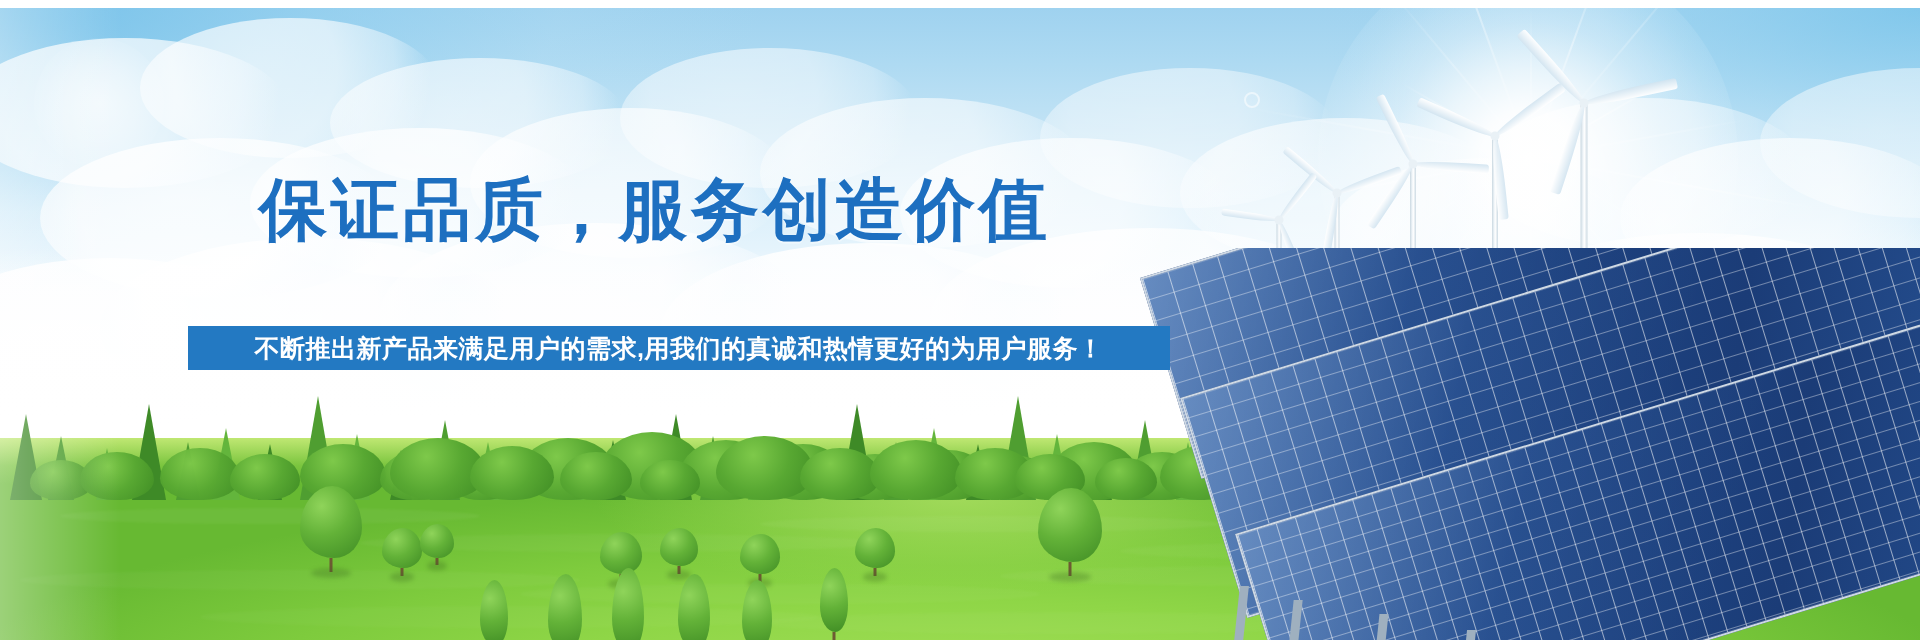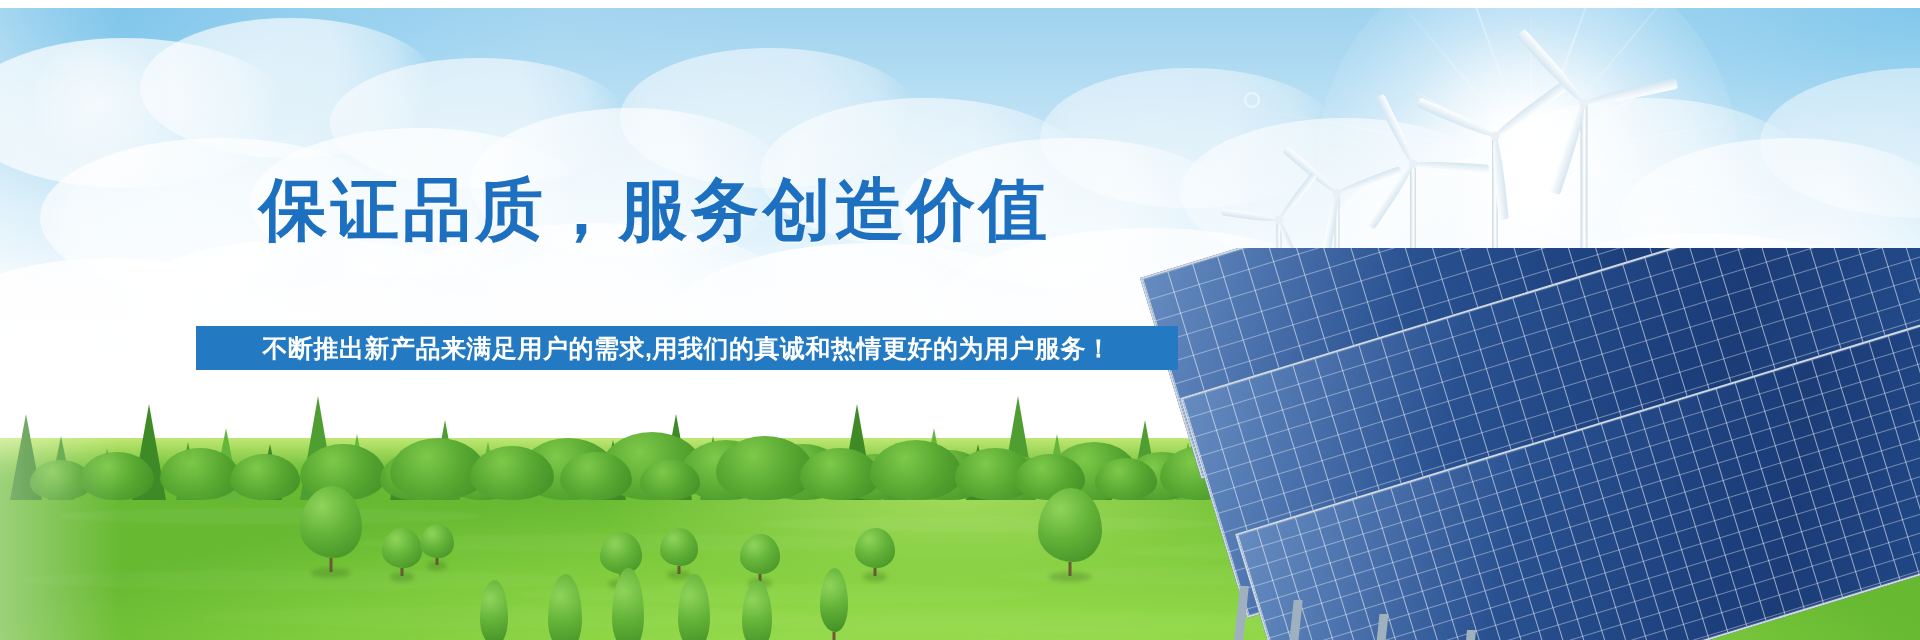--- a/index.html
+++ b/index.html
@@ -105,21 +105,21 @@
     text-align:center;
     font-size:68px;
     line-height:72px;
     font-weight:bold;
     letter-spacing:4px;
     color:#1d6fc0;
     text-shadow:0 2px 0 rgba(255,255,255,.45);
     white-space:nowrap;
   }
   .subtitle-bar {
-    position:absolute; left:196px; top:318px;
+    position:absolute; left:188px; top:318px;
     width:982px; height:44px;
     background:#2379c2;
     display:flex; align-items:center; justify-content:center;
   }
   .subtitle-text {
     color:#ffffff;
     font-size:25px;
     line-height:30px;
     font-weight:bold;
     letter-spacing:.5px;

